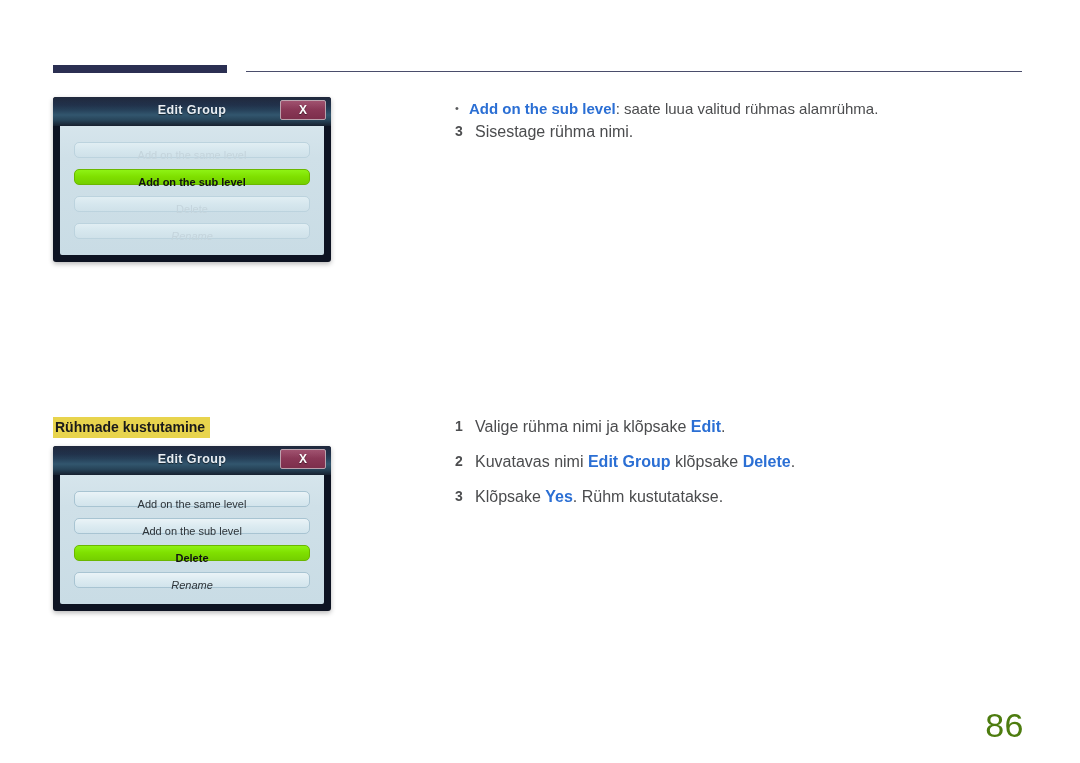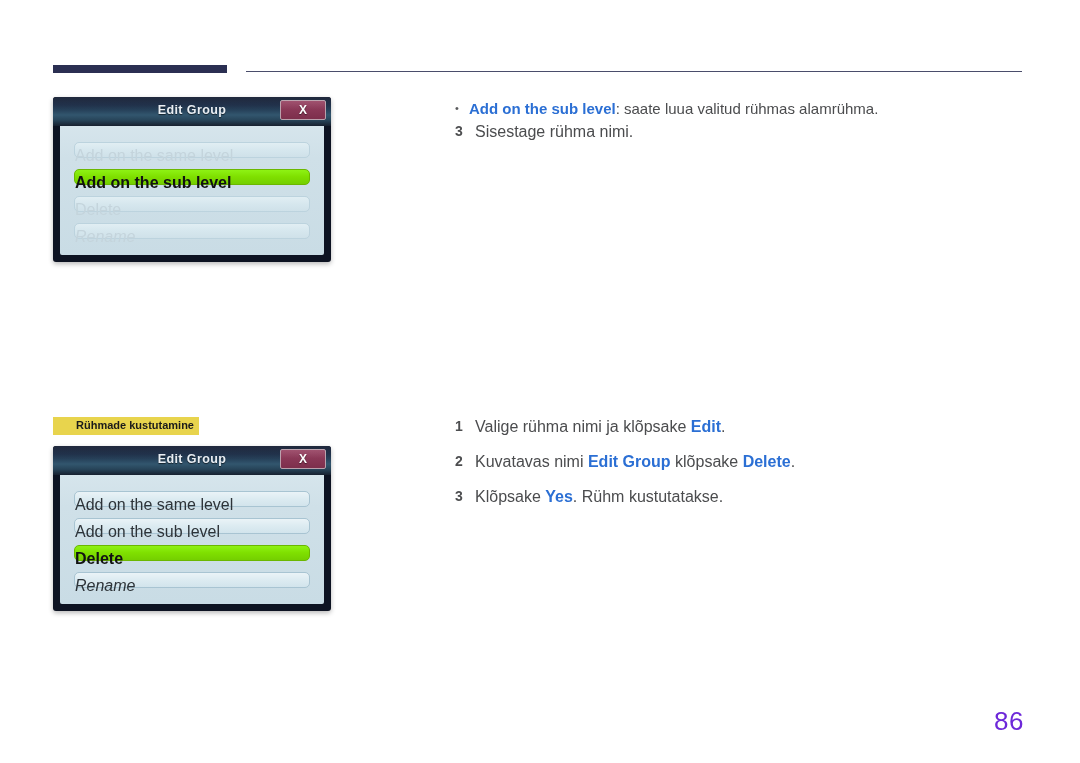--- a/index.html
+++ b/index.html
@@ -98,22 +98,22 @@
   }
   .dlg-body {
     background: linear-gradient(180deg, #d6e5ec 0%, #cfe0e8 25%, #c9dce5 100%);
     padding: 16px 14px 16px 14px;
     border-radius: 0 0 2px 2px;
   }
   .dlg-btn {
     height: 16px;
     line-height: 25px;
     border-radius: 5px;
-    text-align: left;
-    font-size: 16px;
+    text-align: center;
+    font-size: 11px;
     box-sizing: border-box;
     margin-bottom: 11px;
   }
   .dlg-btn:last-child { margin-bottom: 0; font-style: italic; }
 
   .btn-normal {
     background: linear-gradient(180deg, #eaf3f7 0%, #dcebf1 50%, #d2e4ec 100%);
     border: 1px solid #a8c4d2;
     color: #2d3338;
     font-weight: normal;
@@ -132,25 +132,25 @@
   }
 
   #dialog-edit-group-sub  { left: 53px; top: 97px; }
   #dialog-edit-group-del  { left: 53px; top: 446px; }
 
   
   #section-heading {
     position: absolute;
     left: 53px;
     top: 417px;
-    font-size: 11px;
+    font-size: 14px;
     font-weight: bold;
     color: #1a1a1a;
     background: #e8d44d;
-    padding: 2px 5px 3px 23px;
+    padding: 2px 5px 3px 2px;
     line-height: 1.15;
   }
 
   
   .bullet-row {
     position: absolute;
     left: 455px;
     display: flex;
     align-items: flex-start;
   }
@@ -190,22 +190,22 @@
   #step-enter-name  { top: 124px; }
   #step-select-edit { top: 419px; }
   #step-click-delete{ top: 454px; }
   #step-click-yes   { top: 489px; }
 
   
   #page-number {
     position: absolute;
     right: 56px;
     top: 706px;
-    font-size: 26px;
-    color: #6d28d9;
+    font-size: 34px;
+    color: #4d7c0f;
     letter-spacing: 0.5px;
   }
 </style>
 </head>
 <body>
 
 <div id="header-rules">
   <div class="rule-thick"></div>
   <div class="rule-thin"></div>
 </div>

